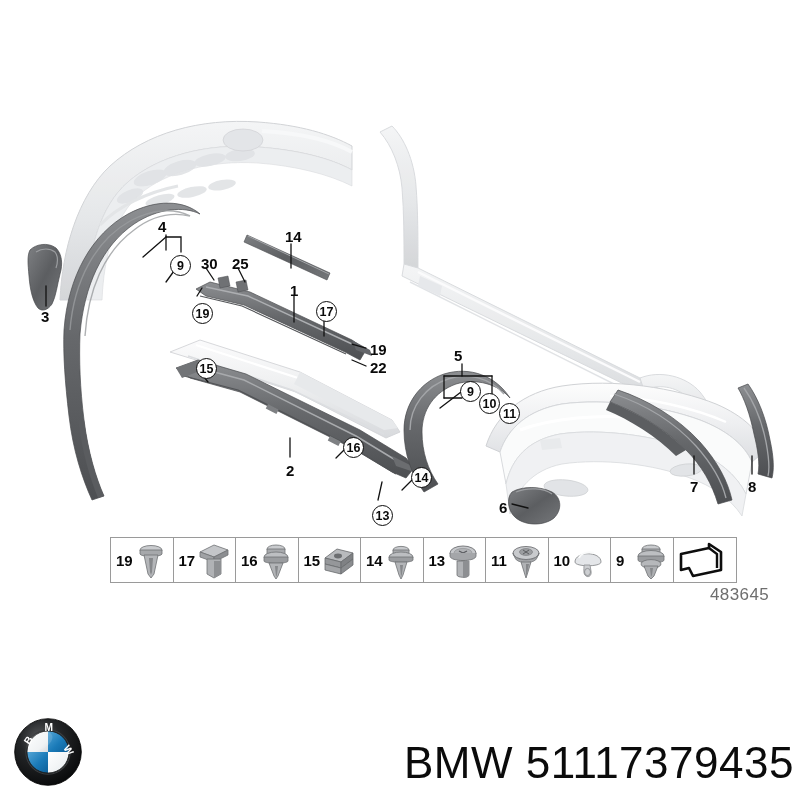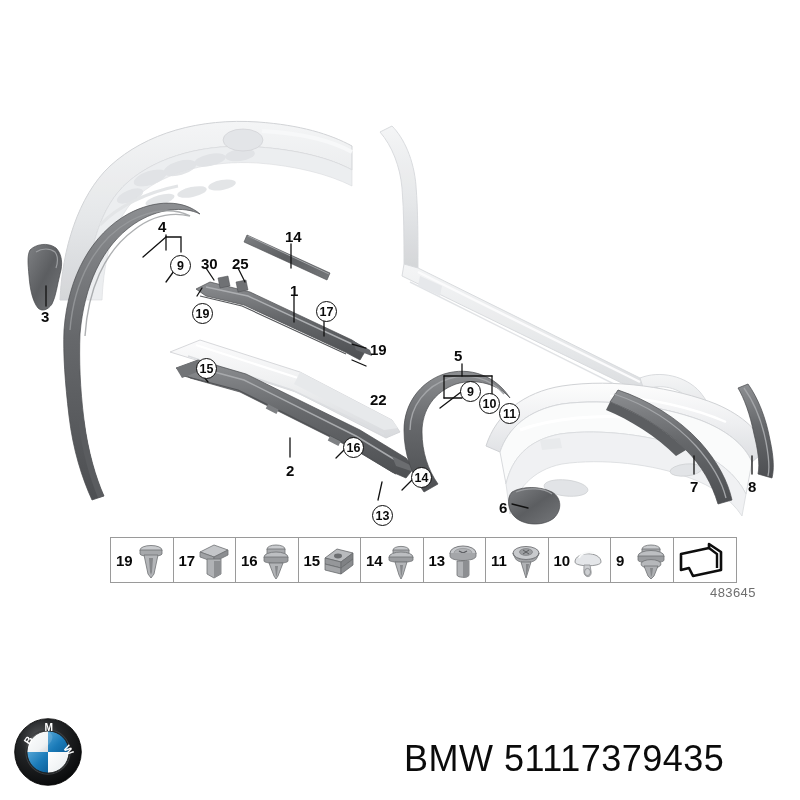--- a/index.html
+++ b/index.html
@@ -94,21 +94,21 @@
     top: 50%;
     transform: translateY(-50%);
     width: 38px;
     height: 40px;
   }
   #legend-ref {
     position: absolute;
     left: 710px;
     top: 585px;
     font-family: "Liberation Sans", sans-serif;
-    font-size: 13px;
+    font-size: 17px;
     color: #6e6e6e;
     letter-spacing: 0.4px;
   }
 
   
   #footer-bar {
     position: absolute;
     left: 0;
     top: 712px;
     width: 800px;
@@ -119,21 +119,21 @@
     left: 14px;
     top: 718px;
     width: 68px;
     height: 68px;
   }
   #footer-text {
     position: absolute;
     left: 404px;
     top: 738px;
     font-family: "Liberation Sans", sans-serif;
-    font-size: 36px;
+    font-size: 44px;
     font-weight: normal;
     color: #0b0b0b;
     letter-spacing: 0.5px;
     white-space: nowrap;
   }
 </style>
 </head>
 <body>
 
 <div id="diagram-root">
@@ -365,21 +365,21 @@
     </g>
   </svg>
 
   <div class="callout" style="left:41px;  top:309px;">3</div>
   <div class="callout" style="left:158px; top:219px;">4</div>
   <div class="callout" style="left:285px; top:229px;">14</div>
   <div class="callout" style="left:201px; top:256px;">30</div>
   <div class="callout" style="left:232px; top:256px;">25</div>
   <div class="callout" style="left:290px; top:283px;">1</div>
   <div class="callout" style="left:370px; top:342px;">19</div>
-  <div class="callout" style="left:370px; top:360px;margin-top:32px;">22</div>
+  <div class="callout" style="left:370px; top:360px;">22</div>
   <div class="callout" style="left:454px; top:348px;">5</div>
   <div class="callout" style="left:286px; top:463px;">2</div>
   <div class="callout" style="left:499px; top:500px;">6</div>
   <div class="callout" style="left:690px; top:479px;">7</div>
   <div class="callout" style="left:748px; top:479px;">8</div>
 
   <div class="callout-circled" style="left:170px; top:255px;">9</div>
   <div class="callout-circled" style="left:192px; top:303px;">19</div>
   <div class="callout-circled" style="left:316px; top:301px;">17</div>
   <div class="callout-circled" style="left:196px; top:358px;">15</div>

